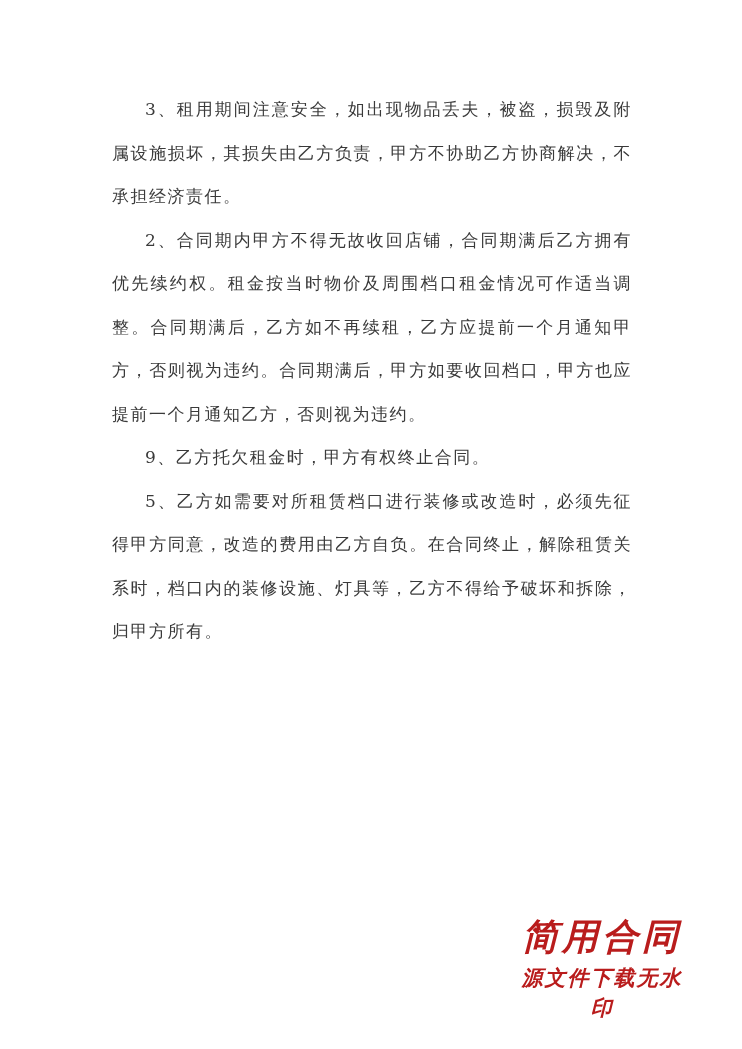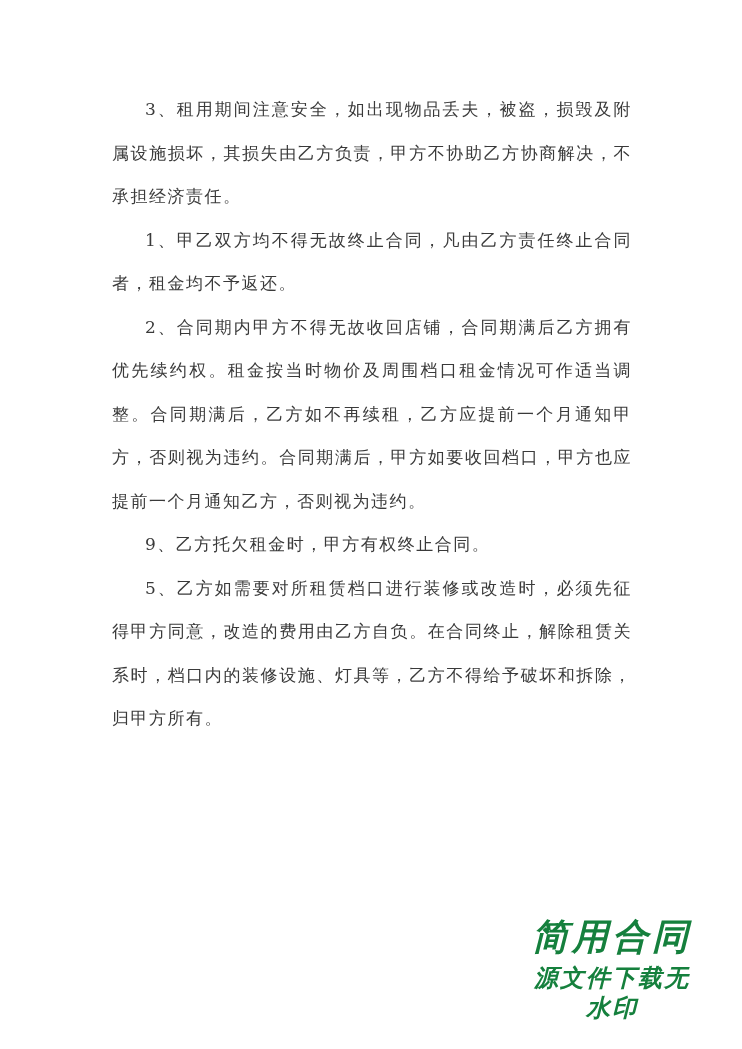--- a/index.html
+++ b/index.html
@@ -9,31 +9,30 @@
       font-family: "DejaVu Serif", "Liberation Serif", serif;
       color: #3a3a3a;
     }
     .page { position: absolute; left: 0; top: 0; width: 742px; height: 1044px; }
     .content { position: absolute; left: 112px; top: 88px; width: 520px; }
     .para {
       font-size: 17px; line-height: 43.5px; margin: 0; letter-spacing: 1.5px;
       text-align: justify; word-break: break-all;
     }
     .para.indent { text-indent: 33px; }
-    .watermark { position: absolute; left: 512px; top: 915px; width: 180px; text-align: center; color: #15803d; font-family: "DejaVu Sans", "Liberation Sans", sans-serif; font-weight: bold; font-style: italic; margin-left: 10px; }
+    .watermark { position: absolute; left: 512px; top: 915px; width: 180px; text-align: center; color: #b91c1c; font-family: "DejaVu Sans", "Liberation Sans", sans-serif; font-weight: bold; font-style: italic; }
     .wm-title { font-size: 36px; letter-spacing: 4px; line-height: 44px; }
-    .wm-sub { font-size: 24px; letter-spacing: 2px; line-height: 30px; margin-top: 4px; }
+    .wm-sub { font-size: 21px; letter-spacing: 2px; line-height: 30px; margin-top: 4px; }
   </style>
 </head>
 <body>
 
 <div class="page">
   <div class="content">
     <p class="para indent">3、租用期间注意安全，如出现物品丢夫，被盗，损毁及附属设施损坏，其损失由乙方负责，甲方不协助乙方协商解决，不承担经济责任。</p>
-    <p class="para indent">1、甲乙双方均不得无故终止合同，凡由乙方责任终止合同者，租金均不予返还。</p>
     <p class="para indent">2、合同期内甲方不得无故收回店铺，合同期满后乙方拥有优先续约权。租金按当时物价及周围档口租金情况可作适当调整。合同期满后，乙方如不再续租，乙方应提前一个月通知甲方，否则视为违约。合同期满后，甲方如要收回档口，甲方也应提前一个月通知乙方，否则视为违约。</p>
     <p class="para indent">9、乙方托欠租金时，甲方有权终止合同。</p>
     <p class="para indent">5、乙方如需要对所租赁档口进行装修或改造时，必须先征得甲方同意，改造的费用由乙方自负。在合同终止，解除租赁关系时，档口内的装修设施、灯具等，乙方不得给予破坏和拆除，归甲方所有。</p>
   </div>
 
   <div class="watermark">
     <div class="wm-title">简用合同</div>
     <div class="wm-sub">源文件下载无水印</div>
   </div>
 </div>

